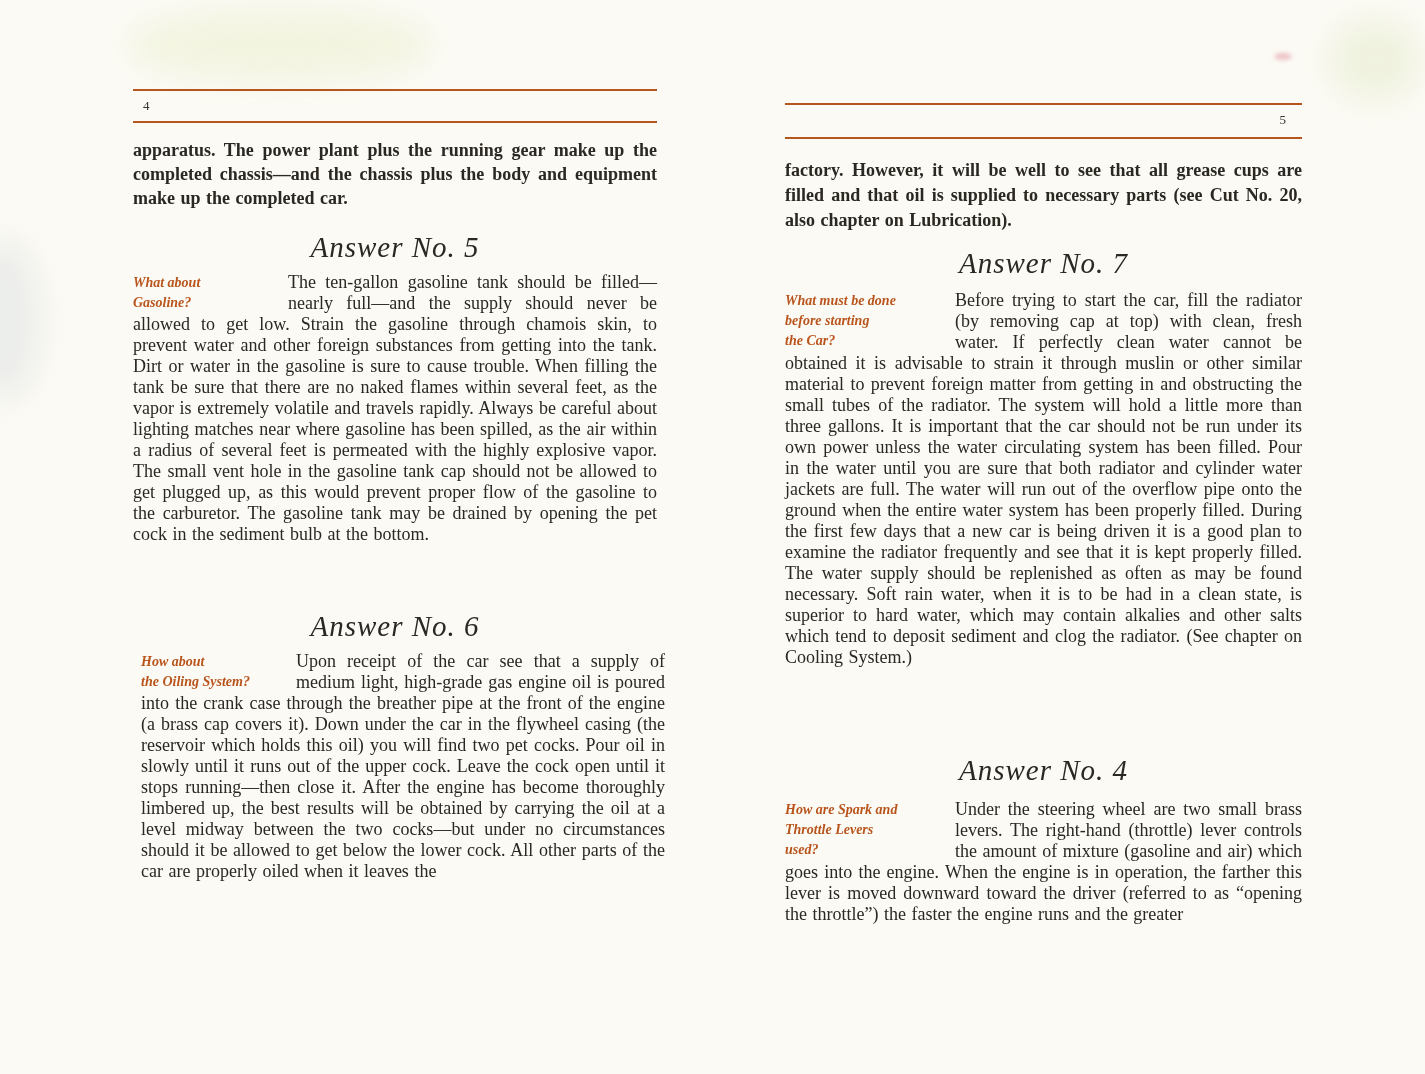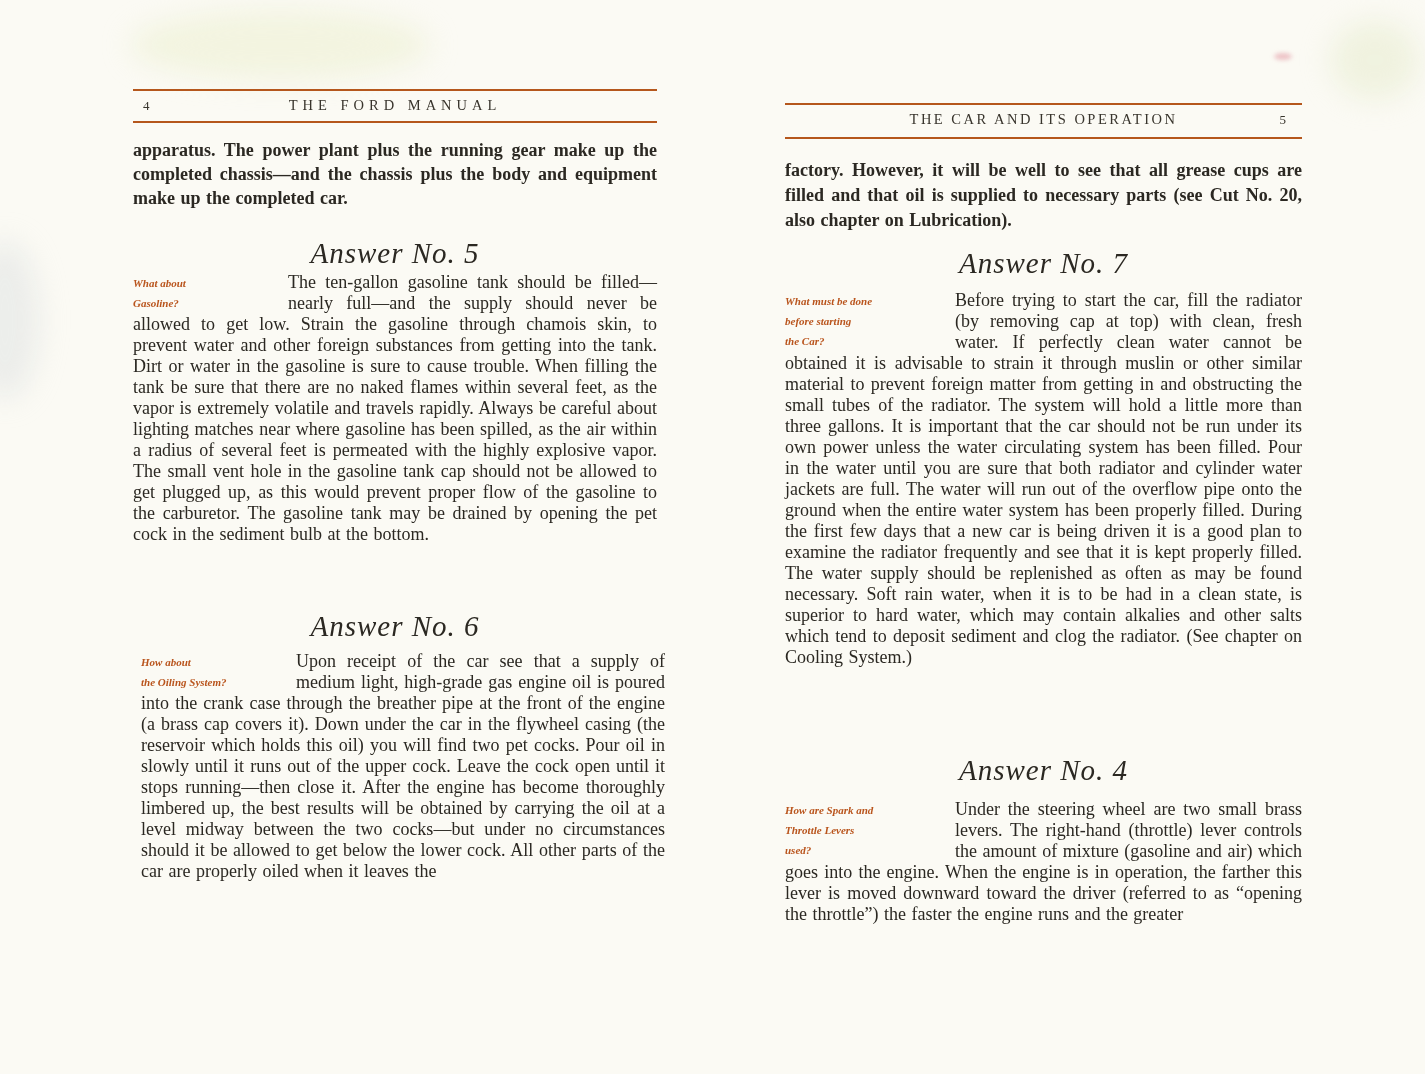--- a/index.html
+++ b/index.html
@@ -62,36 +62,36 @@
   .lp-intro { left: 133px; top: 138px; width: 524px; }
   .rp-intro { left: 785px; top: 158px; width: 517px; line-height: 25px; }
 
   .answer-heading {
     color: var(--ink, #2b2822);
     font-style: italic;
     font-size: 29px;
     letter-spacing: 1px;
     text-align: center;
   }
-  .lp-h5 { left: 133px; top: 237px; width: 524px; }
+  .lp-h5 { left: 133px; top: 231px; width: 524px; }
   .lp-h6 { left: 133px; top: 610px; width: 524px; }
   .rp-h7 { left: 785px; top: 247px; width: 517px; }
   .rp-h8 { left: 785px; top: 754px; width: 517px; }
 
   .lp-a5 { left: 133px; top: 272px; width: 524px; }
   .lp-a6 { left: 133px; top: 651px; width: 524px; margin-left: 8px; }
   .rp-a7 { left: 785px; top: 290px; width: 517px; }
   .rp-a8 { left: 785px; top: 799px; width: 517px; }
 
   .sidenote {
     float: left;
     color: var(--sidenote, #b9541c);
     font-style: italic;
     font-weight: bold;
-    font-size: 11px;
+    font-size: 14px;
     line-height: 20px;
     white-space: pre-line;
     padding-top: 1px;
     word-spacing: 0;
     text-align: left;
   }
   .sidenote-l { width: 155px; }
   .sidenote-r { width: 170px; font-family: Liberation Serif, serif; }
 </style>
 </head>
@@ -101,21 +101,20 @@
 
   <div class="blob blob-tl"></div>
   <div class="blob blob-tr"></div>
   <div class="blob blob-le"></div>
   <div class="smudge-pink"></div>
 
   <div>
     <div class="abs rule lp-rule1"></div>
     <div class="abs running-head lp-head">
       <span class="folio folio-left">4</span>
-      <span class="rh-title">THE FORD MANUAL</span>
     </div>
     <div class="abs rule lp-rule2"></div>
 
     <div class="abs copy intro lp-intro">apparatus. The power plant plus the running gear make up the completed chassis—and the chassis plus the body and equipment make up the completed car.</div>
 
     <div class="abs answer-heading lp-h5">Answer No. 5</div>
     <div class="abs copy lp-a5">
       <span class="sidenote sidenote-l">What about
 Gasoline?</span><span>The ten-gallon gasoline tank should be filled—nearly full—and the supply should never be allowed to get low. Strain the gasoline through chamois skin, to prevent water and other foreign substances from getting into the tank. Dirt or water in the gasoline is sure to cause trouble. When filling the tank be sure that there are no naked flames within several feet, as the vapor is extremely volatile and travels rapidly. Always be careful about lighting matches near where gasoline has been spilled, as the air within a radius of several feet is permeated with the highly explosive vapor. The small vent hole in the gasoline tank cap should not be allowed to get plugged up, as this would prevent proper flow of the gasoline to the carburetor. The gasoline tank may be drained by opening the pet cock in the sediment bulb at the bottom.</span>
     </div>
@@ -123,21 +122,20 @@
     <div class="abs answer-heading lp-h6">Answer No. 6</div>
     <div class="abs copy lp-a6">
       <span class="sidenote sidenote-l">How about
 the Oiling System?</span><span>Upon receipt of the car see that a supply of medium light, high-grade gas engine oil is poured into the crank case through the breather pipe at the front of the engine (a brass cap covers it). Down under the car in the flywheel casing (the reservoir which holds this oil) you will find two pet cocks. Pour oil in slowly until it runs out of the upper cock. Leave the cock open until it stops running—then close it. After the engine has become thoroughly limbered up, the best results will be obtained by carrying the oil at a level midway between the two cocks—but under no circumstances should it be allowed to get below the lower cock. All other parts of the car are properly oiled when it leaves the</span>
     </div>
   </div>
 
   <div>
     <div class="abs rule rp-rule1"></div>
     <div class="abs running-head rp-head">
-      <span class="rh-title">THE CAR AND ITS OPERATION</span>
       <span class="folio folio-right">5</span>
     </div>
     <div class="abs rule rp-rule2"></div>
 
     <div class="abs copy intro rp-intro">factory. However, it will be well to see that all grease cups are filled and that oil is supplied to necessary parts (see Cut No. 20, also chapter on Lubrication).</div>
 
     <div class="abs answer-heading rp-h7">Answer No. 7</div>
     <div class="abs copy rp-a7">
       <span class="sidenote sidenote-r">What must be done
 before starting

